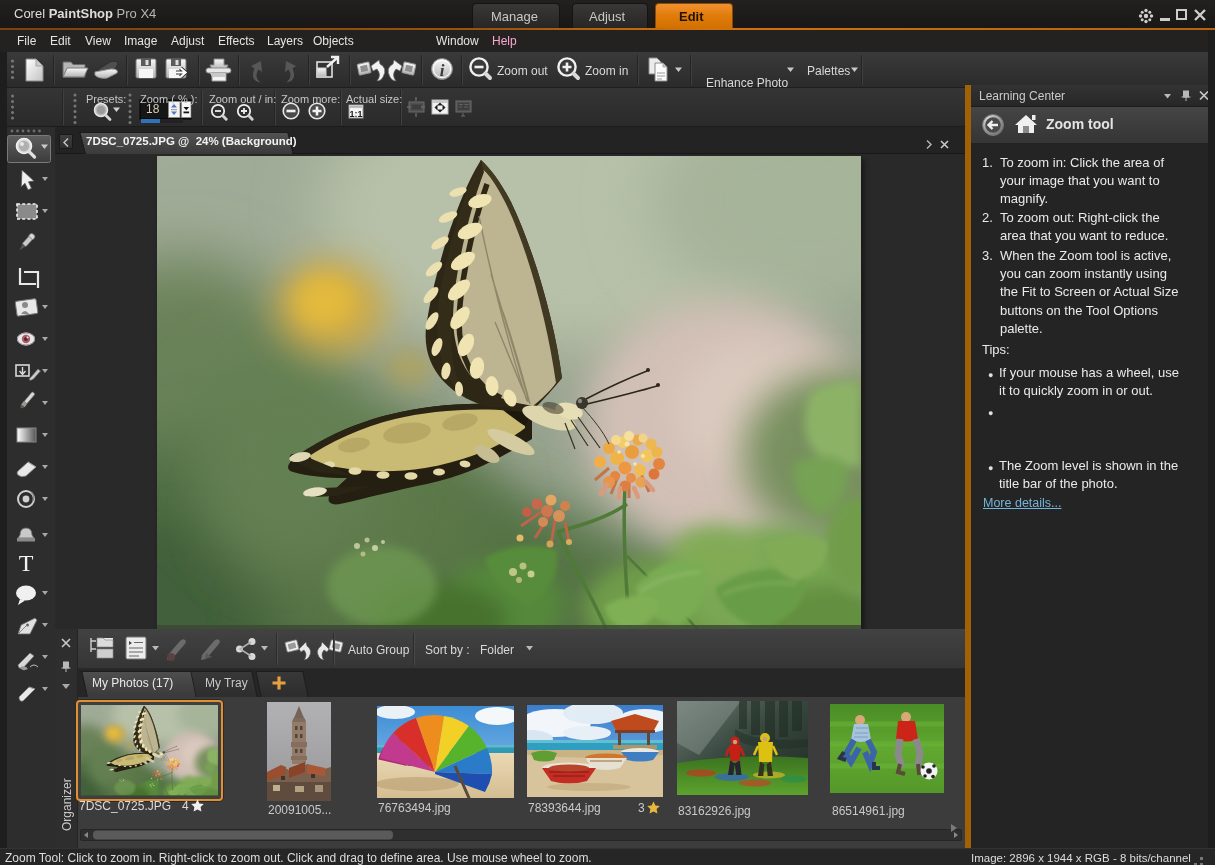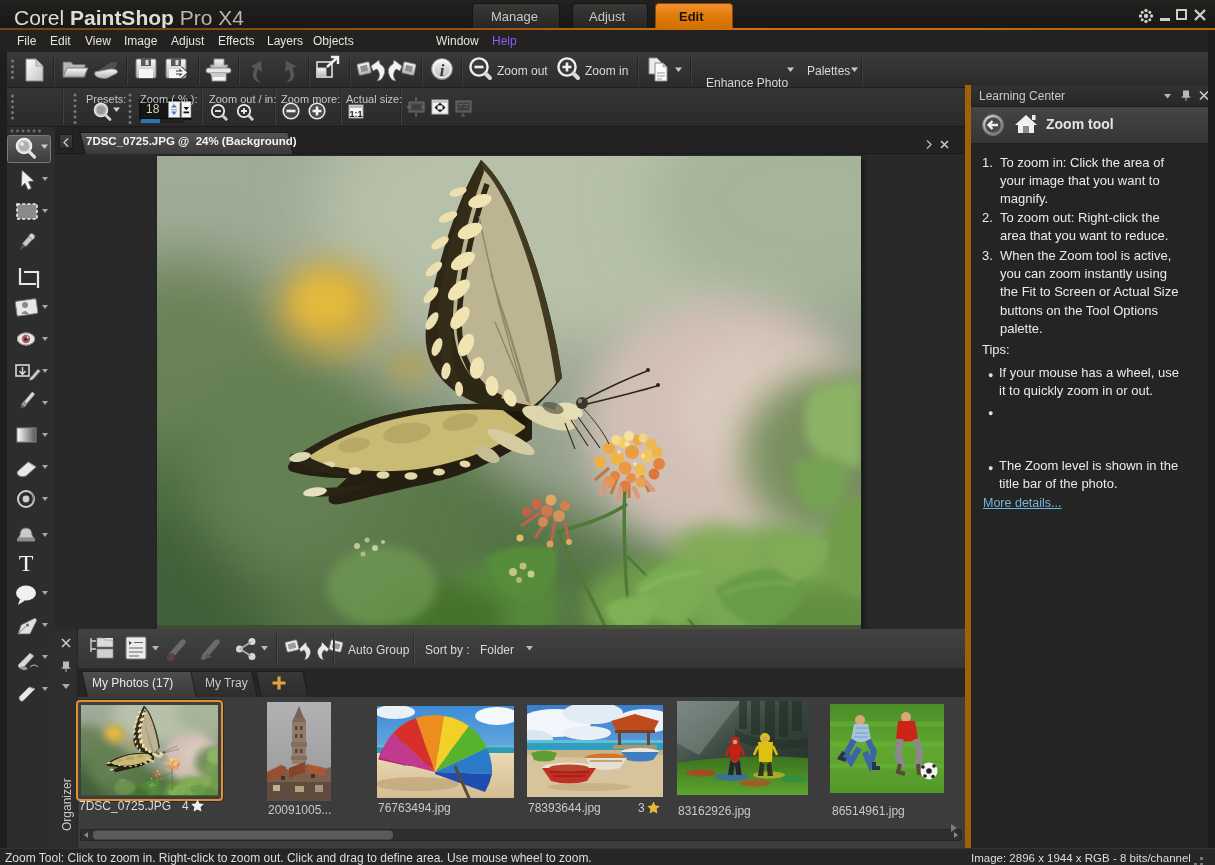--- a/index.html
+++ b/index.html
@@ -3,21 +3,21 @@
 <style>
 html,body{margin:0;padding:0;background:#1a1a1a;}
 body{width:1215px;height:865px;position:relative;overflow:hidden;font-family:"Liberation Sans",sans-serif;-webkit-font-smoothing:antialiased;}
 div{position:absolute;box-sizing:border-box;}
 .t{white-space:nowrap;}
 .blt{font-size:9px;color:#e0e0e0;}
 </style></head>
 <body>
 
 <div id="titlebar" style="left:0;top:0;width:1215px;height:30px;background:linear-gradient(#232120,#181716);">
-  <div class="t" style="left:14px;top:6px;font-size:21px;color:#dedcd8;">Corel <b>PaintShop</b> <span style="color:#b8b6b2">Pro X4</span></div>
+  <div class="t" style="left:14px;top:6px;font-size:13px;color:#dedcd8;">Corel <b>PaintShop</b> <span style="color:#b8b6b2">Pro X4</span></div>
 
   <div style="left:472px;top:3px;width:88px;height:27px;background:linear-gradient(#3a3836,#262524);border:1px solid #141312;border-bottom:none;border-radius:4px 4px 0 0;"></div>
   <div class="t" style="left:491px;top:9px;font-size:13px;color:#c9c7c3;">Manage</div>
   <div style="left:572px;top:3px;width:76px;height:27px;background:linear-gradient(#3a3836,#262524);border:1px solid #141312;border-bottom:none;border-radius:4px 4px 0 0;"></div>
   <div class="t" style="left:589px;top:9px;font-size:13px;color:#c9c7c3;">Adjust</div>
   <div style="left:655px;top:3px;width:78px;height:27px;background:linear-gradient(#f29030,#e07c0a 45%,#cf6e00);border:1px solid #8a4a05;border-bottom:none;border-radius:4px 4px 0 0;"></div>
   <div class="t" style="left:679px;top:9px;font-size:13px;color:#221405;font-weight:bold;">Edit</div>
 
   <div style="left:1138px;top:8px;width:16px;height:16px;">
     <svg width="16" height="16">
@@ -48,21 +48,21 @@
   <div class="t" style="left:17px;top:4px;font-size:12px;color:#e6e4e0;">File</div>
   <div class="t" style="left:50px;top:4px;font-size:12px;color:#e6e4e0;">Edit</div>
   <div class="t" style="left:85px;top:4px;font-size:12px;color:#e6e4e0;">View</div>
   <div class="t" style="left:124px;top:4px;font-size:12px;color:#e6e4e0;">Image</div>
   <div class="t" style="left:171px;top:4px;font-size:12px;color:#e6e4e0;">Adjust</div>
   <div class="t" style="left:218px;top:4px;font-size:12px;color:#e6e4e0;">Effects</div>
   <div class="t" style="left:267px;top:4px;font-size:12px;color:#e6e4e0;">Layers</div>
   <div class="t" style="left:313px;top:4px;font-size:12px;color:#e6e4e0;">Objects</div>
   <div class="t" style="left:366px;top:20px;font-size:12px;color:#e6e4e0;">Selections</div>
   <div class="t" style="left:436px;top:4px;font-size:12px;color:#e6e4e0;">Window</div>
-  <div class="t" style="left:492px;top:4px;font-size:12px;color:#8b5cf6;">Help</div>
+  <div class="t" style="left:492px;top:4px;font-size:12px;color:#f9a8d4;">Help</div>
 </div>
 
 <div id="toolbar1" style="left:0;top:52px;width:1215px;height:36px;background:linear-gradient(#3a3a3a,#2b2b2b);border-bottom:1px solid #1e1e1e;">
   <div style="left:11px;top:58px;"></div>
   <svg style="position:absolute;left:0;top:0" width="965" height="36">
     <g fill="#777">
         <circle cx="12.5" cy="9" r="1.6"></circle>
         <circle cx="12.5" cy="14.5" r="1.6"></circle>
         <circle cx="12.5" cy="20" r="1.6"></circle>
         <circle cx="12.5" cy="25.5" r="1.6"></circle>

